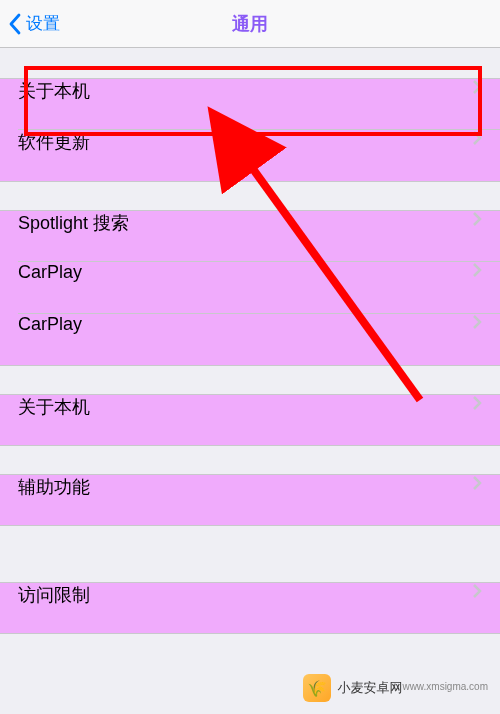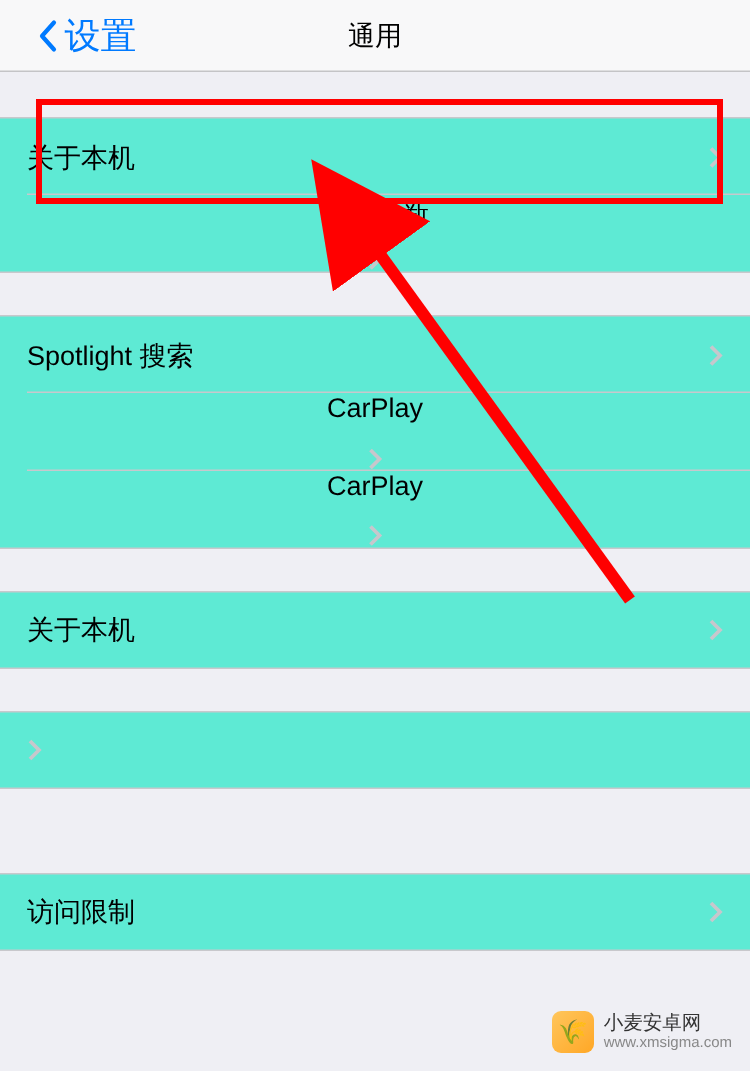--- a/index.html
+++ b/index.html
@@ -20,48 +20,47 @@
       background: #f8f8f9;
       border-bottom: 1px solid #c4c4c6;
       display: flex;
       align-items: center;
       position: relative;
     }
     .back-btn {
       display: flex;
       align-items: center;
       color: #007aff;
-      font-size: 24px;
-      padding-left: 25px;
+      font-size: 17px;
+      padding-left: 8px;
       height: 100%;
     }
     .back-chevron {
       width: 14px;
       height: 22px;
       margin-right: 4px;
     }
     .header-title {
       position: absolute;
       left: 50%;
       transform: translateX(-50%);
       font-size: 18px;
-      font-weight: 400;
-      color: #000000;
+      font-weight: 700;
+      color: #8b5cf6;
     }
     .group-spacer {
       height: 30px;
     }
     .group-spacer-small {
       height: 28px;
     }
     .row {
-      background: #5eead4;
+      background: #f0abfc;
       height: 52px;
       display: flex;
-      align-items: center;
       padding: 0 18px;
       border-top: 1px solid #c8c8cc;
       border-bottom: 1px solid #c8c8cc;
       position: relative;
     }
     .row + .row {
       border-top: none;
     }
     .row-label {
       flex: 1;
@@ -110,41 +109,40 @@
       background: linear-gradient(135deg, #ffc65c, #ffa726);
       display: flex;
       align-items: center;
       justify-content: center;
       color: #fff;
       font-size: 16px;
       font-weight: bold;
     }
     .wm-text {
       display: flex;
-      flex-direction: column;
+      flex-direction: row;
       line-height: 1.1;
     }
     .wm-title {
       font-size: 13px;
       color: #333;
       font-weight: 500;
     }
     .wm-url {
       font-size: 10px;
       color: #888;
     }
     .group {
       background: #fff;
     }
     .group .row:first-child {
       border-top: 1px solid #c8c8cc;
     }
     .group .row:not(:first-child) {
       border-top: none;
-      flex-direction: column;
     }
     .group .row:not(:last-child) {
       border-bottom: none;
     }
     .group .row:not(:last-child)::after {
       content: '';
       position: absolute;
       bottom: 0;
       left: 18px;
       right: 0;
@@ -216,20 +214,21 @@
     <svg class="chevron-right" viewBox="0 0 10 16">
         <path d="M2 2 L8 8 L2 14"></path>
       </svg>
   </div>
 </div>
 
 <div class="group-spacer-small"></div>
 
 <div class="group">
   <div class="row">
+    <span class="row-label">辅助功能</span>
     <svg class="chevron-right" viewBox="0 0 10 16">
         <path d="M2 2 L8 8 L2 14"></path>
       </svg>
   </div>
 </div>
 
 <div class="group-spacer-small"></div>
 
 <div class="group">
 </div>

